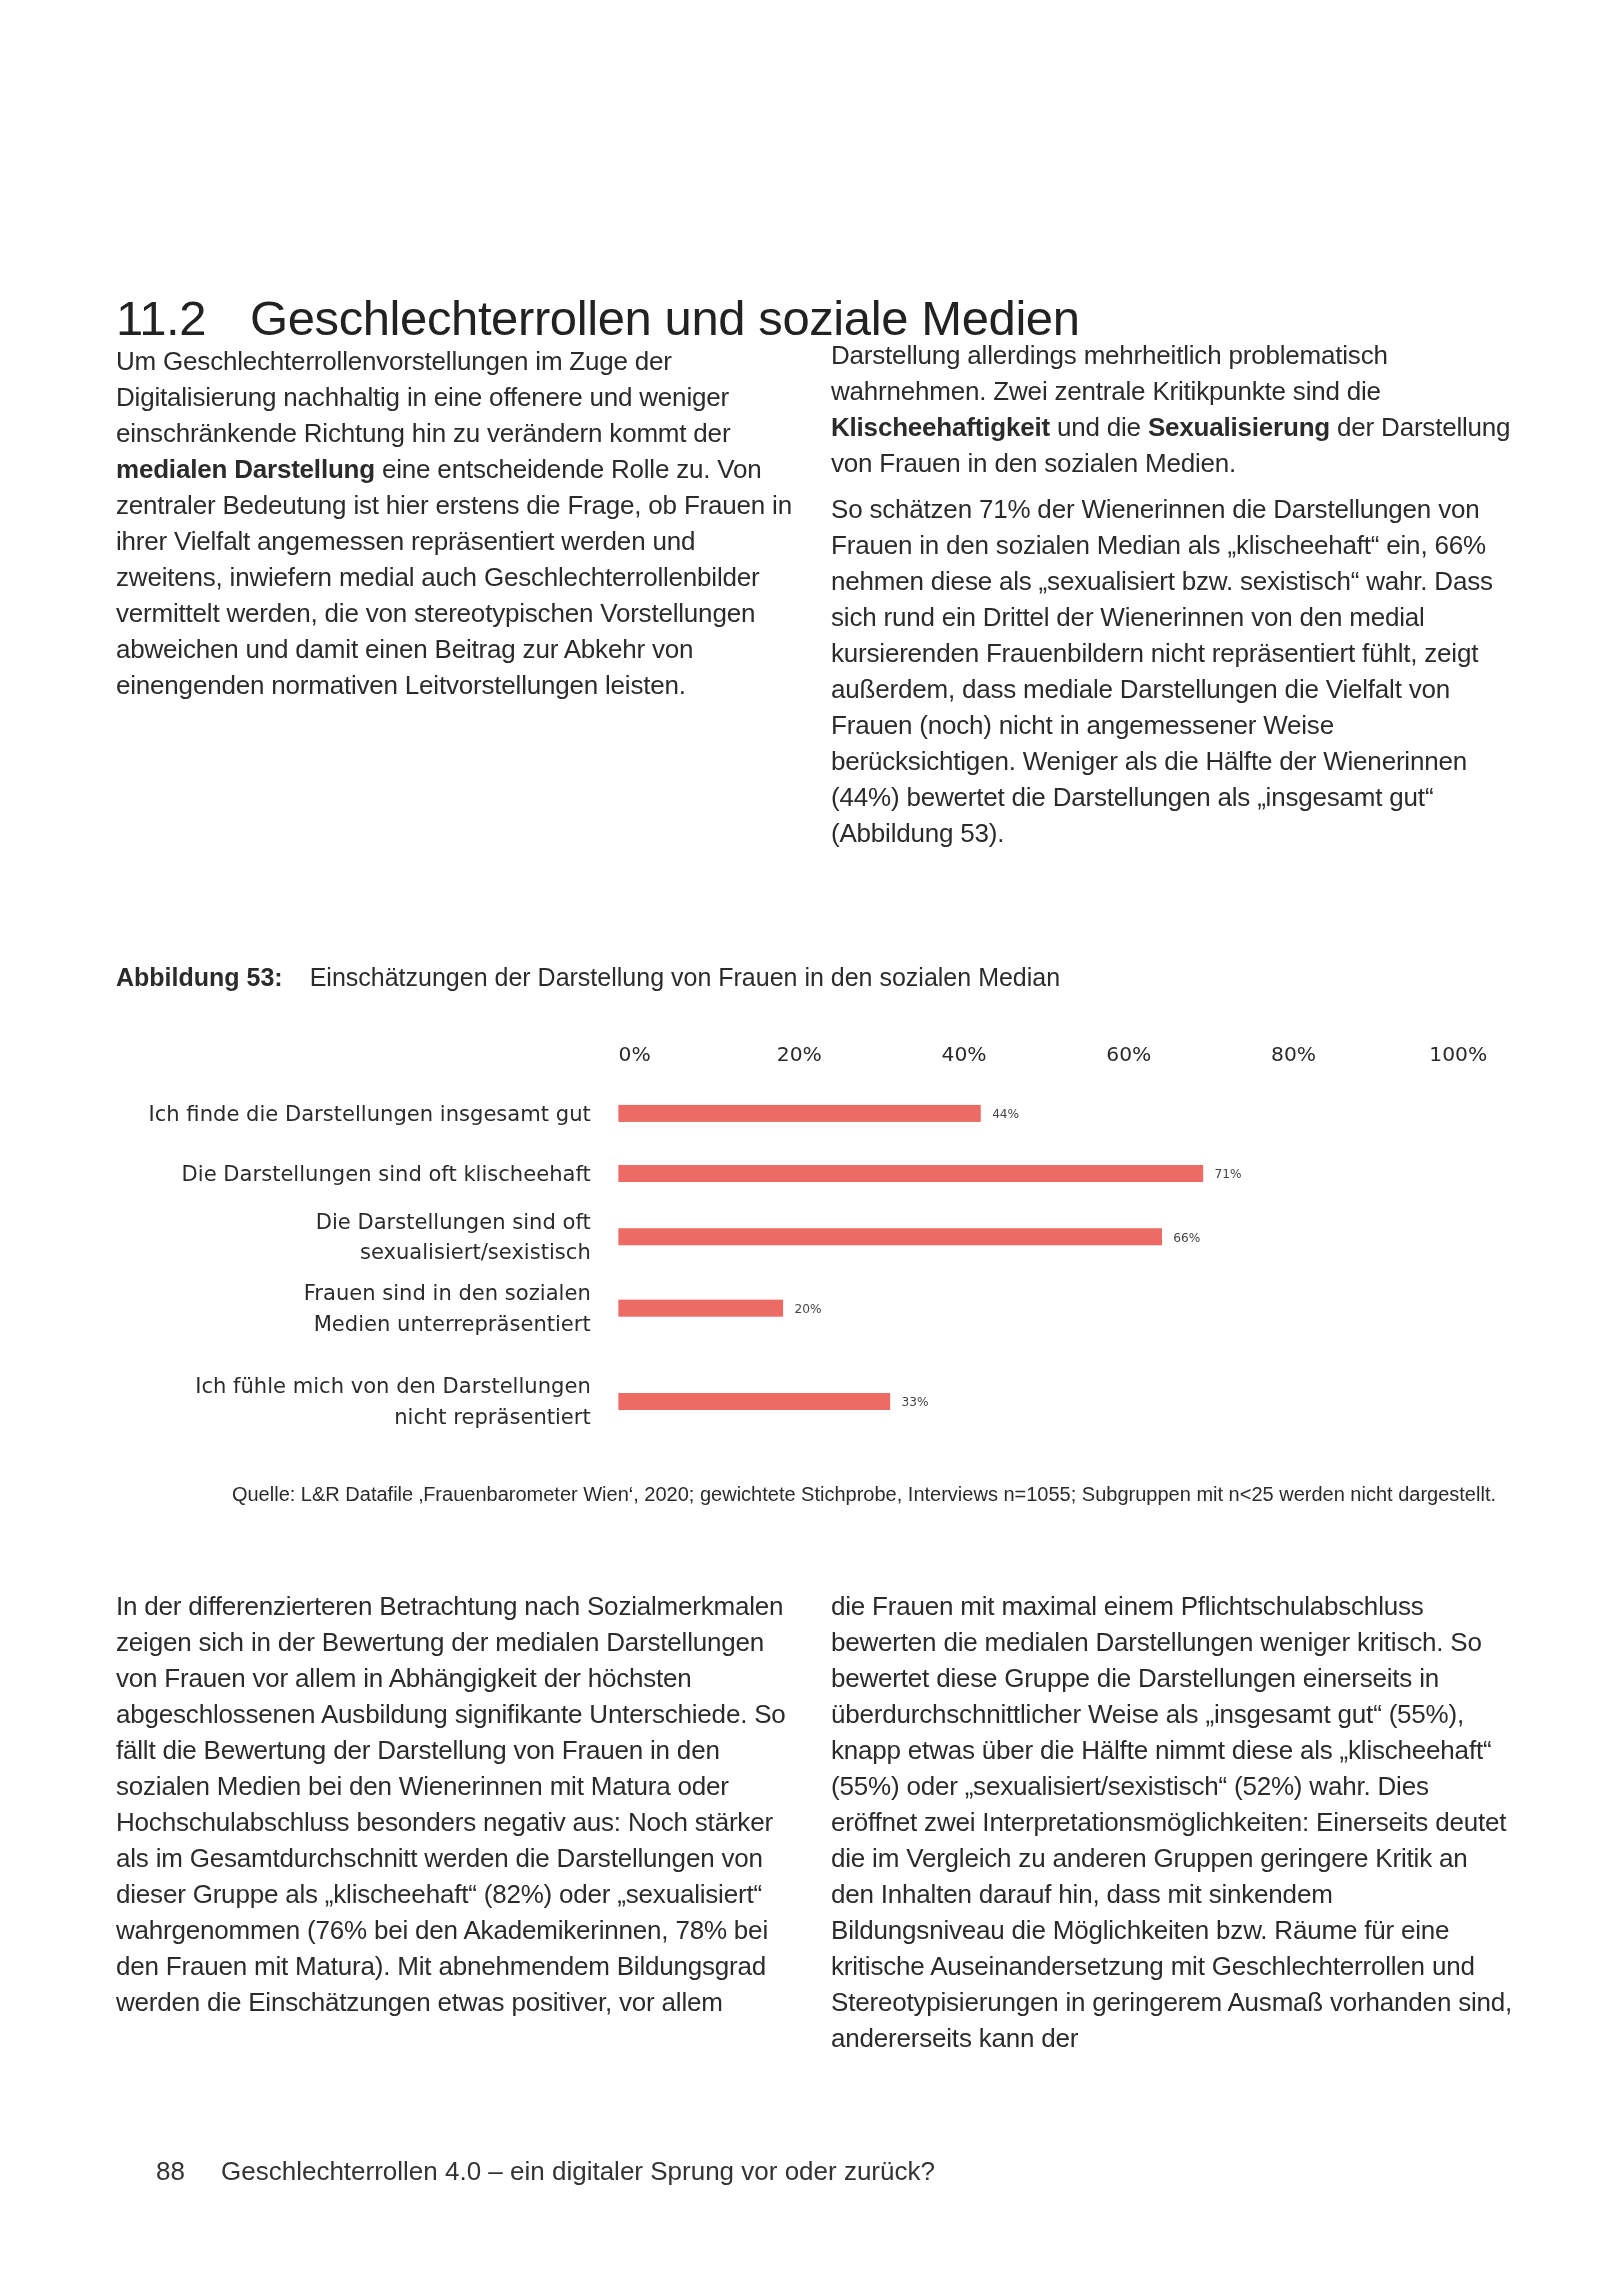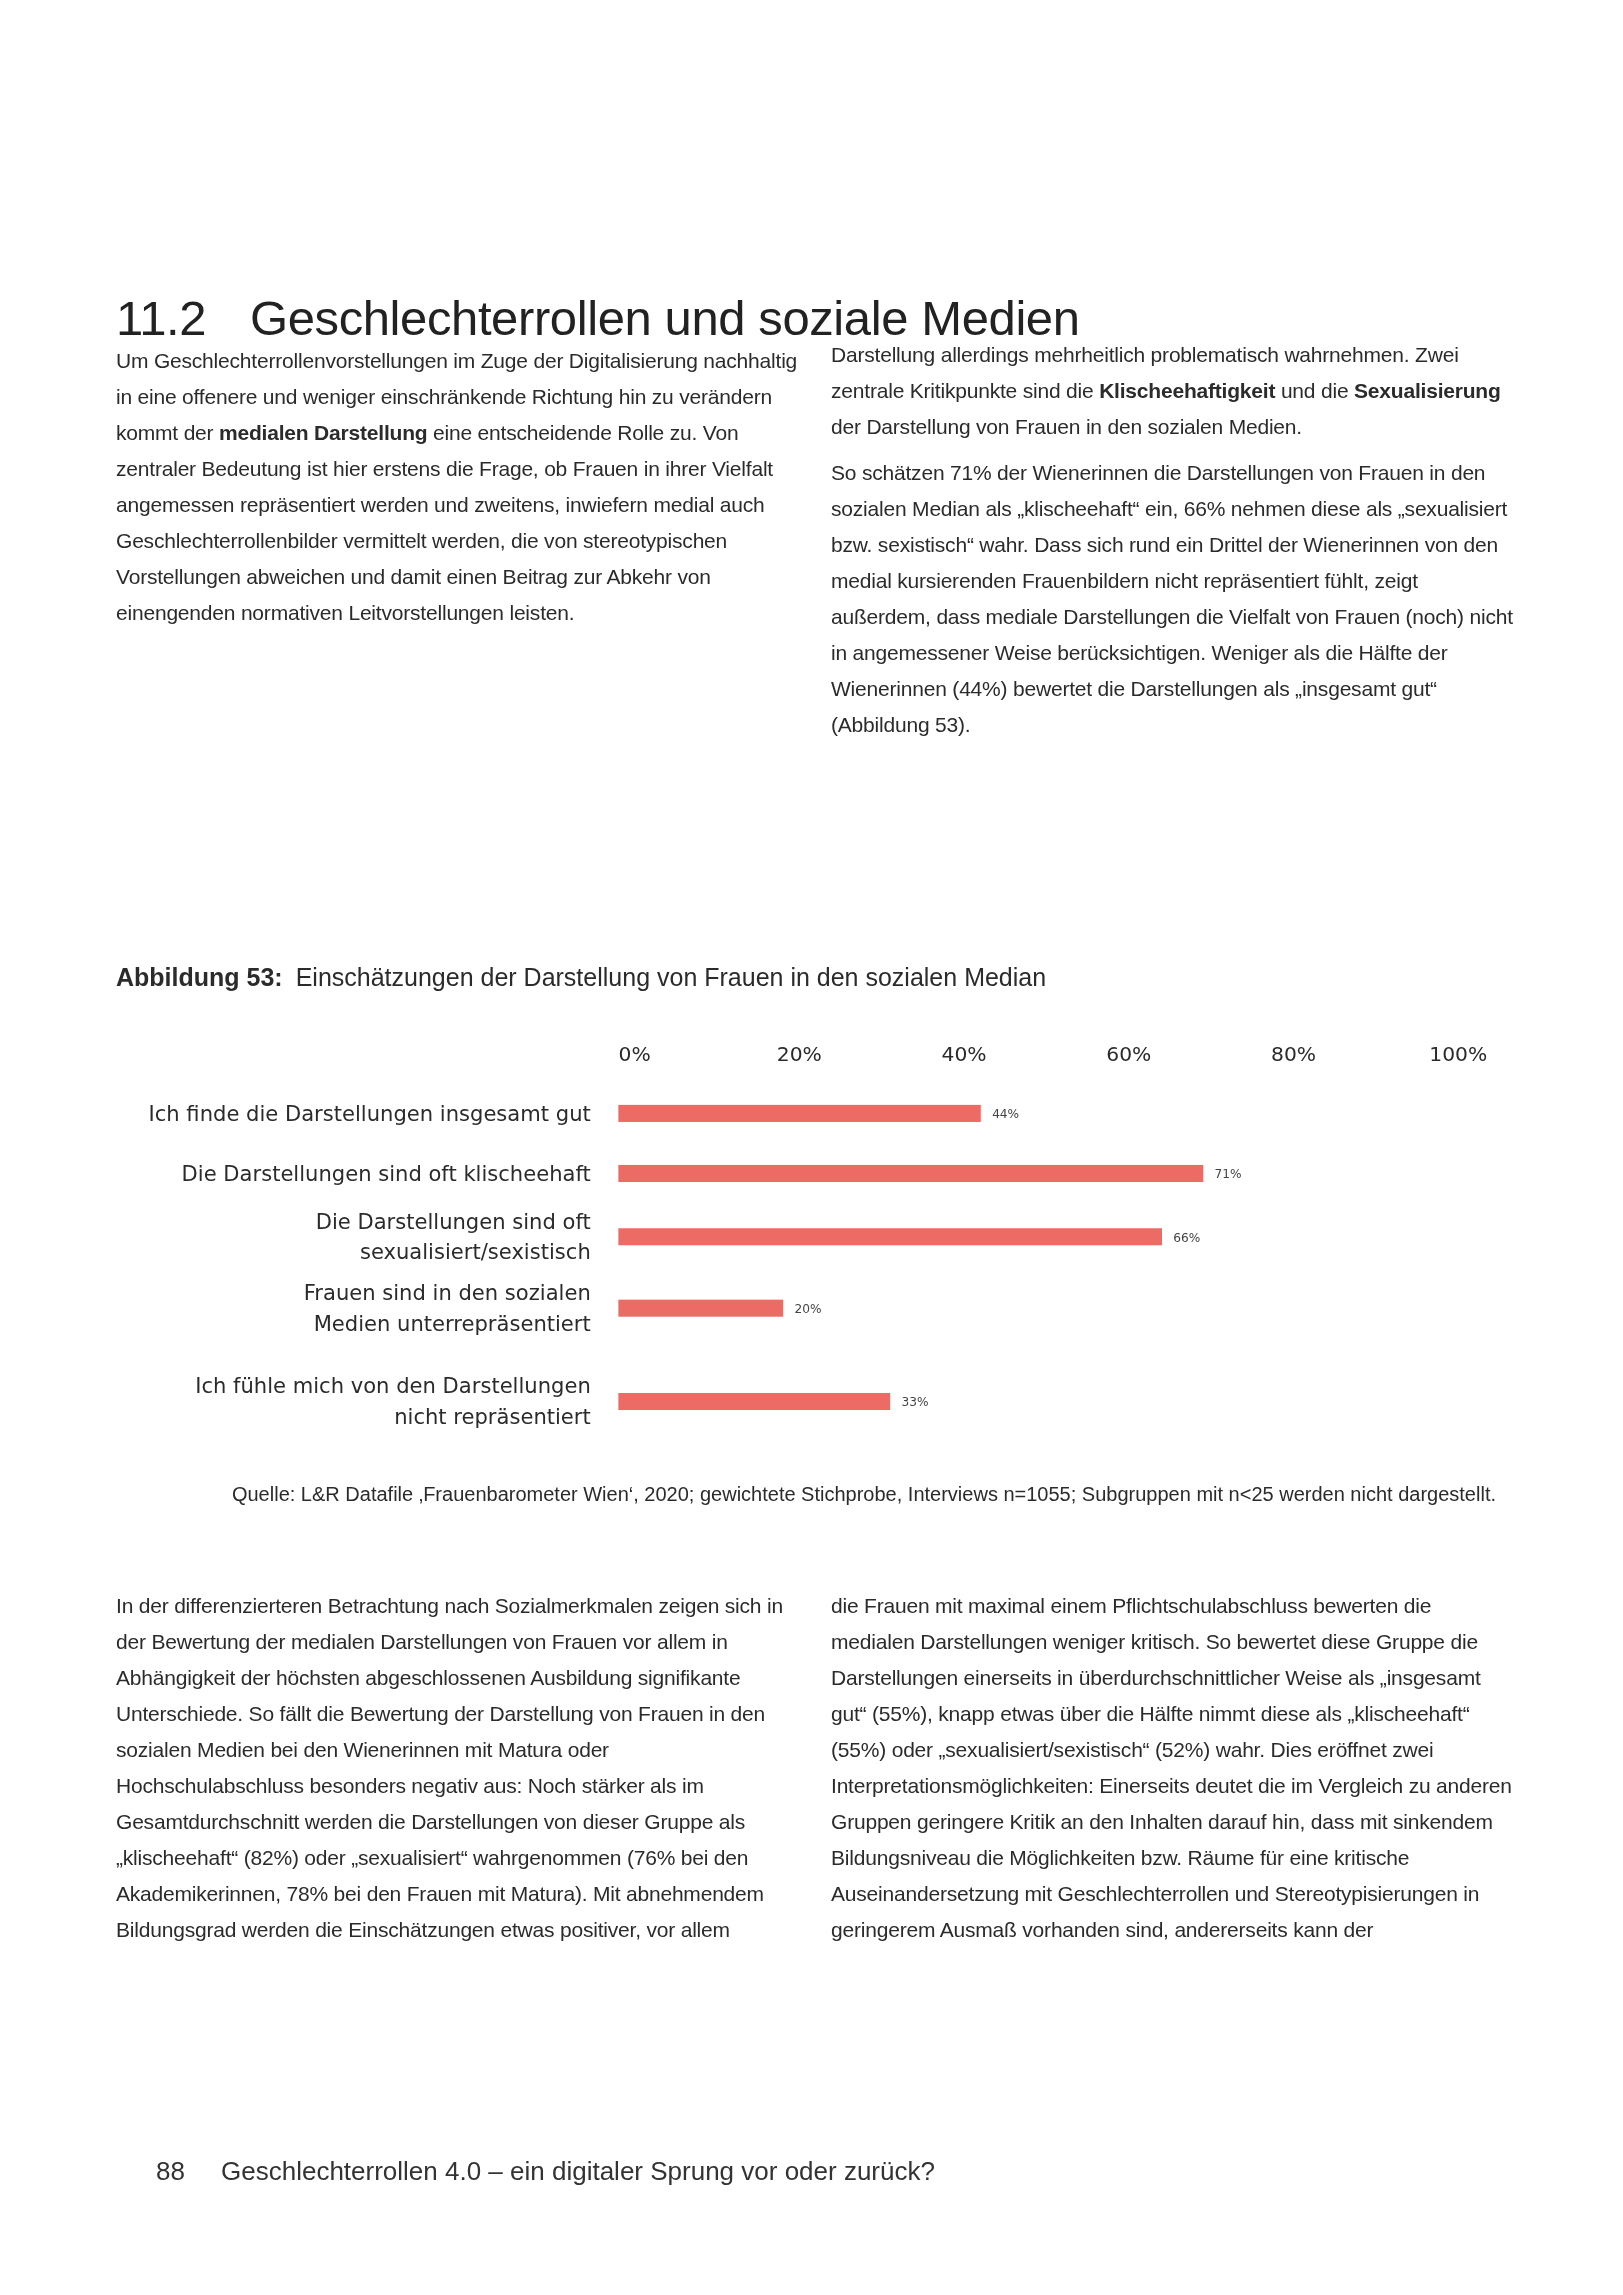--- a/index.html
+++ b/index.html
@@ -1,26 +1,26 @@
 <!DOCTYPE html>
 <html style="font-size:13px"><head>
 <meta charset="utf-8">
 <style>
   html, body { margin: 0; padding: 0; background: #ffffff; }
   body { width: 1623px; height: 2295px; position: relative; overflow: hidden;
          font-family: "Liberation Sans", "DejaVu Sans", sans-serif; color: #2a2a2a; }
   .abs { position: absolute; }
   .heading { left: 116px; top: 257px; font-size: 49px; font-weight: 400; color: #222; letter-spacing: -0.4px; white-space: nowrap; }
   .heading .num { display: inline-block; width: 134px; }
-  .col { width: 682px; font-size: 21px; line-height: 36px; color: #2b2b2b; letter-spacing: -0.2px; }
+  .col { width: 682px; font-size: 26px; line-height: 36px; color: #2b2b2b; letter-spacing: -0.2px; }
   .col p { margin: 0 0 9.7px 0; }
   .col-left { left: 116px; }
   .col-right { left: 831px; }
   .fig-title { left: 116px; top: 963px; font-size: 25px; color: #2b2b2b; white-space: nowrap; }
-  .fig-title b { font-weight: 700; margin-right: 13px; }
+  .fig-title b { font-weight: 700; margin-right: 27px; }
   #chart { position: absolute; left: 0; top: 0; width: 1623px; height: 2295px; pointer-events: none; }
   .source { left: 116px; top: 1479px; width: 1380px; font-size: 20px; line-height: 31px; color: #2b2b2b; text-align: right; }
   .footer { left: 156px; top: 2156px; font-size: 26px; color: #333; white-space: nowrap; }
   .footer .pg { display: inline-block; width: 65px; }
 </style>
 </head>
 <body>
 
 <h1 class="abs heading">
   <span class="num">11.2</span><span>Geschlechterrollen und soziale Medien</span>

